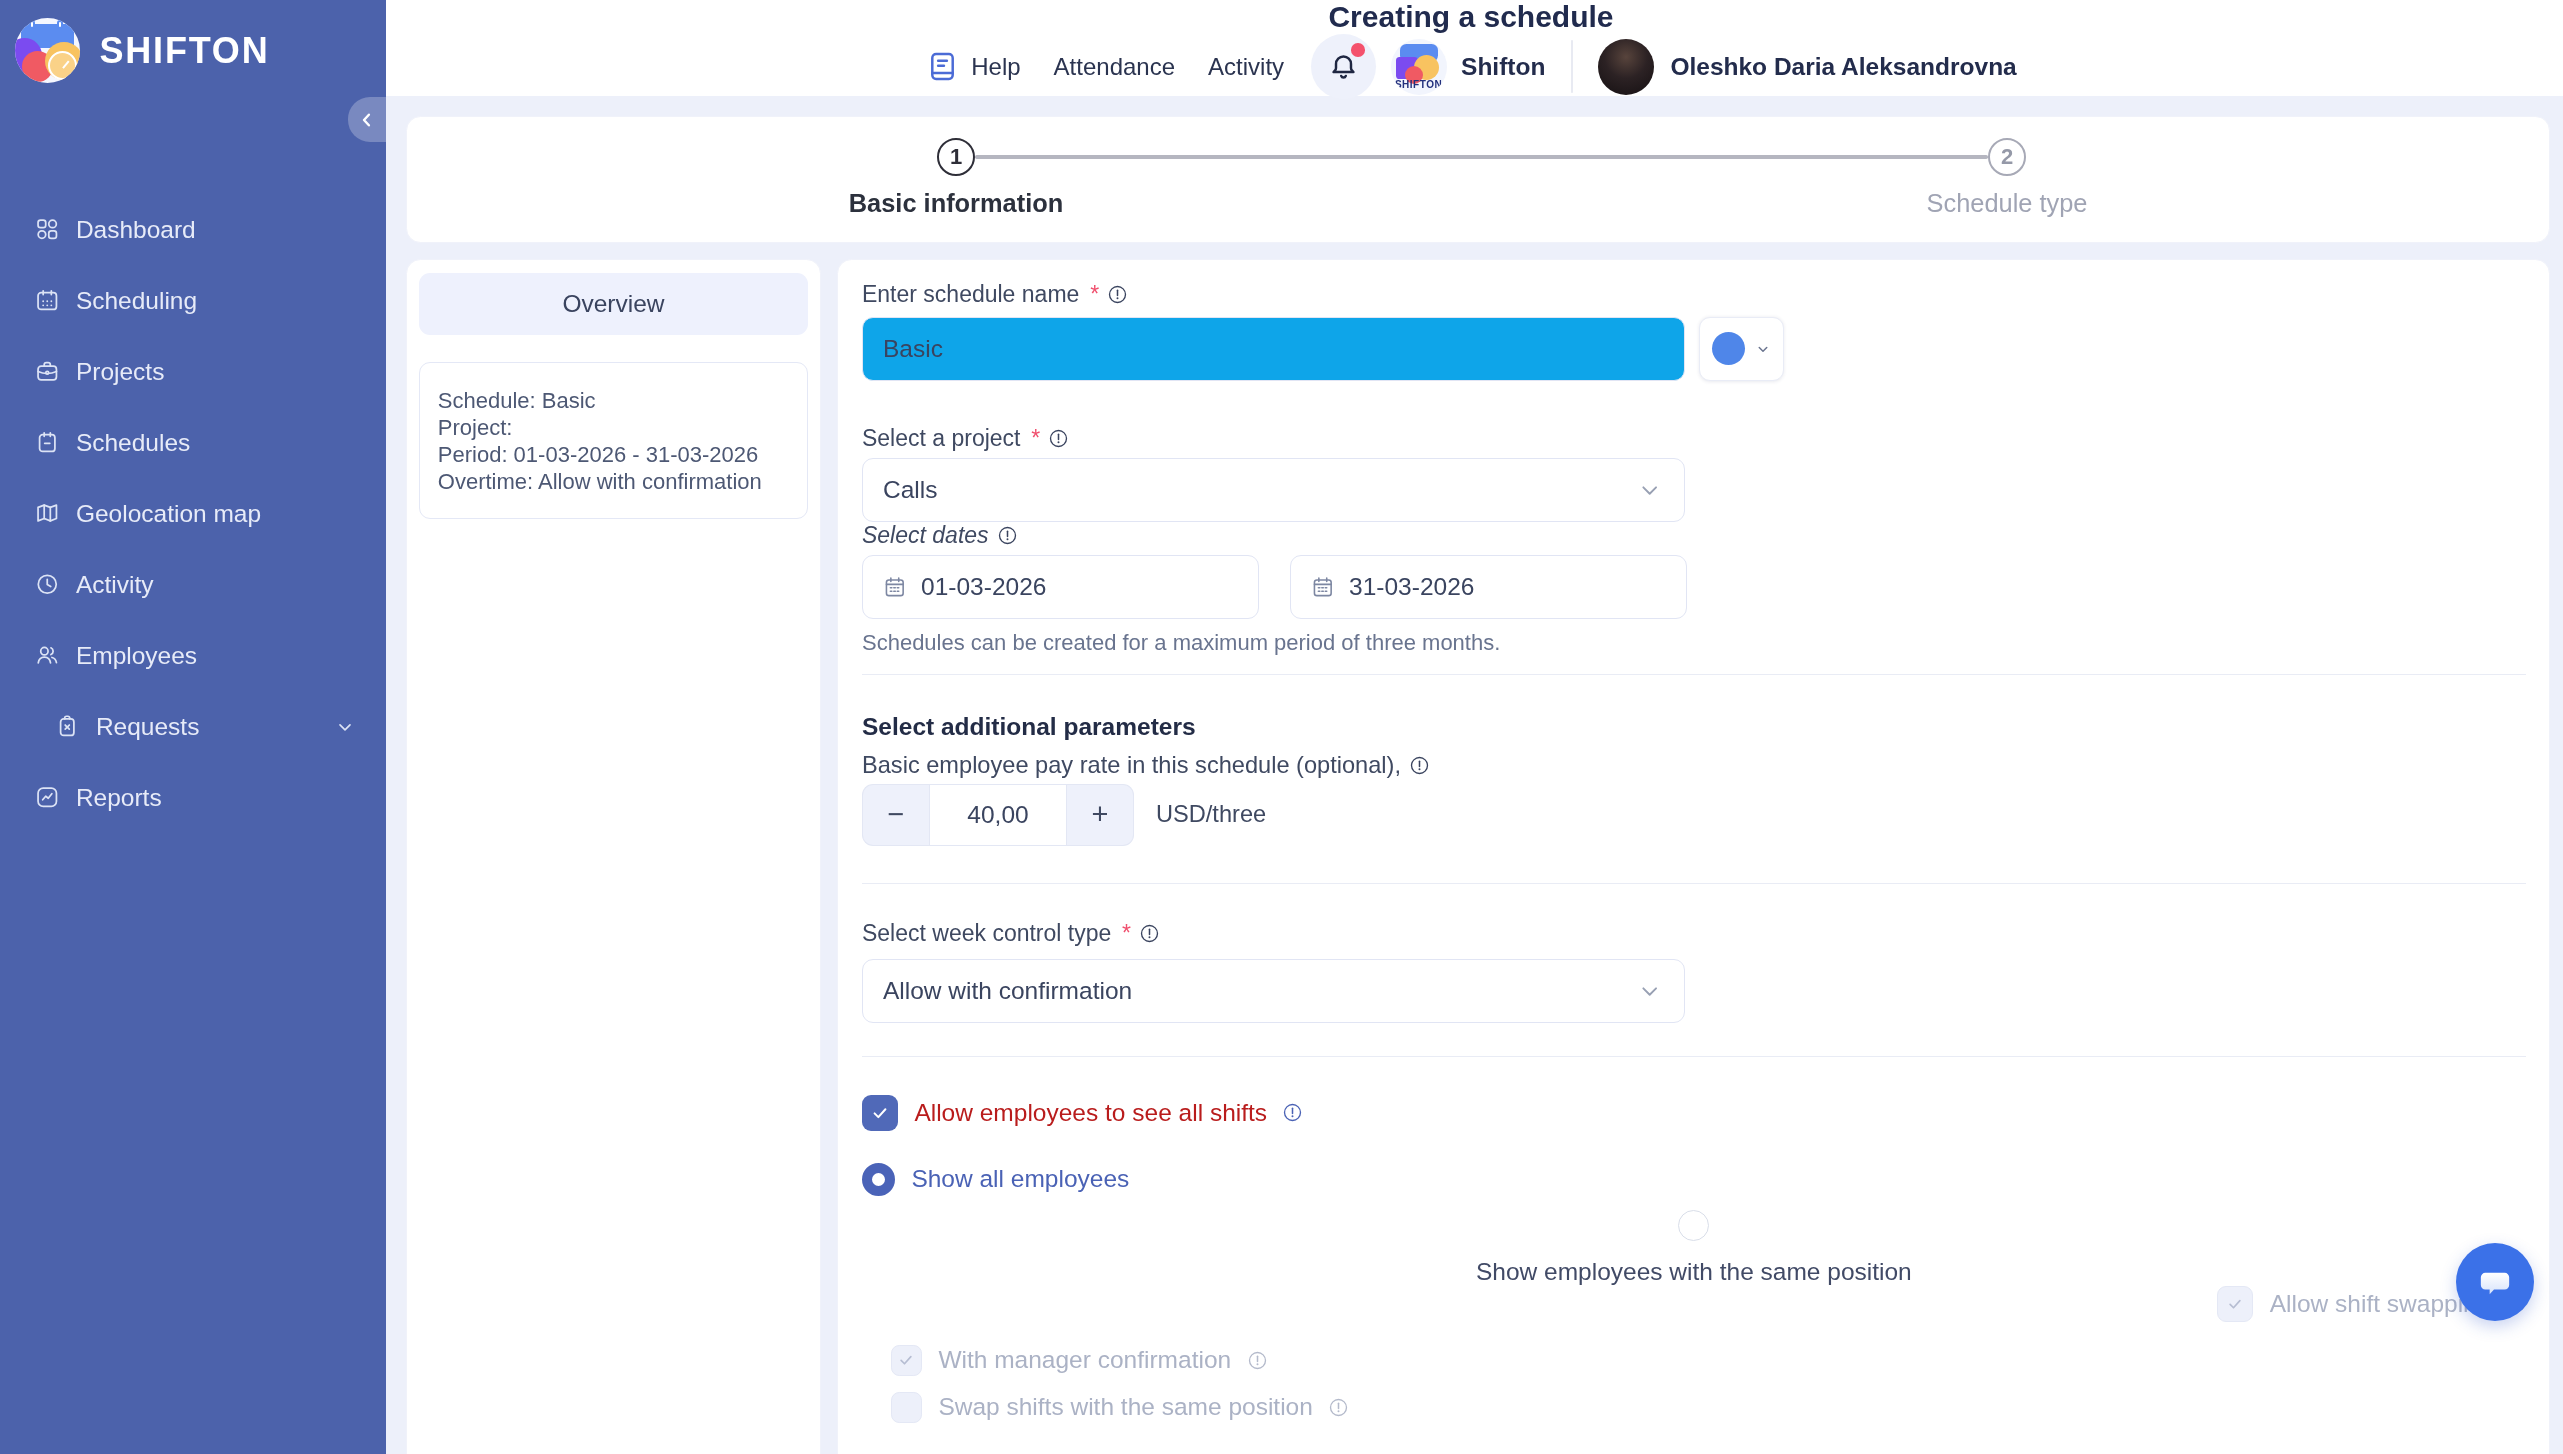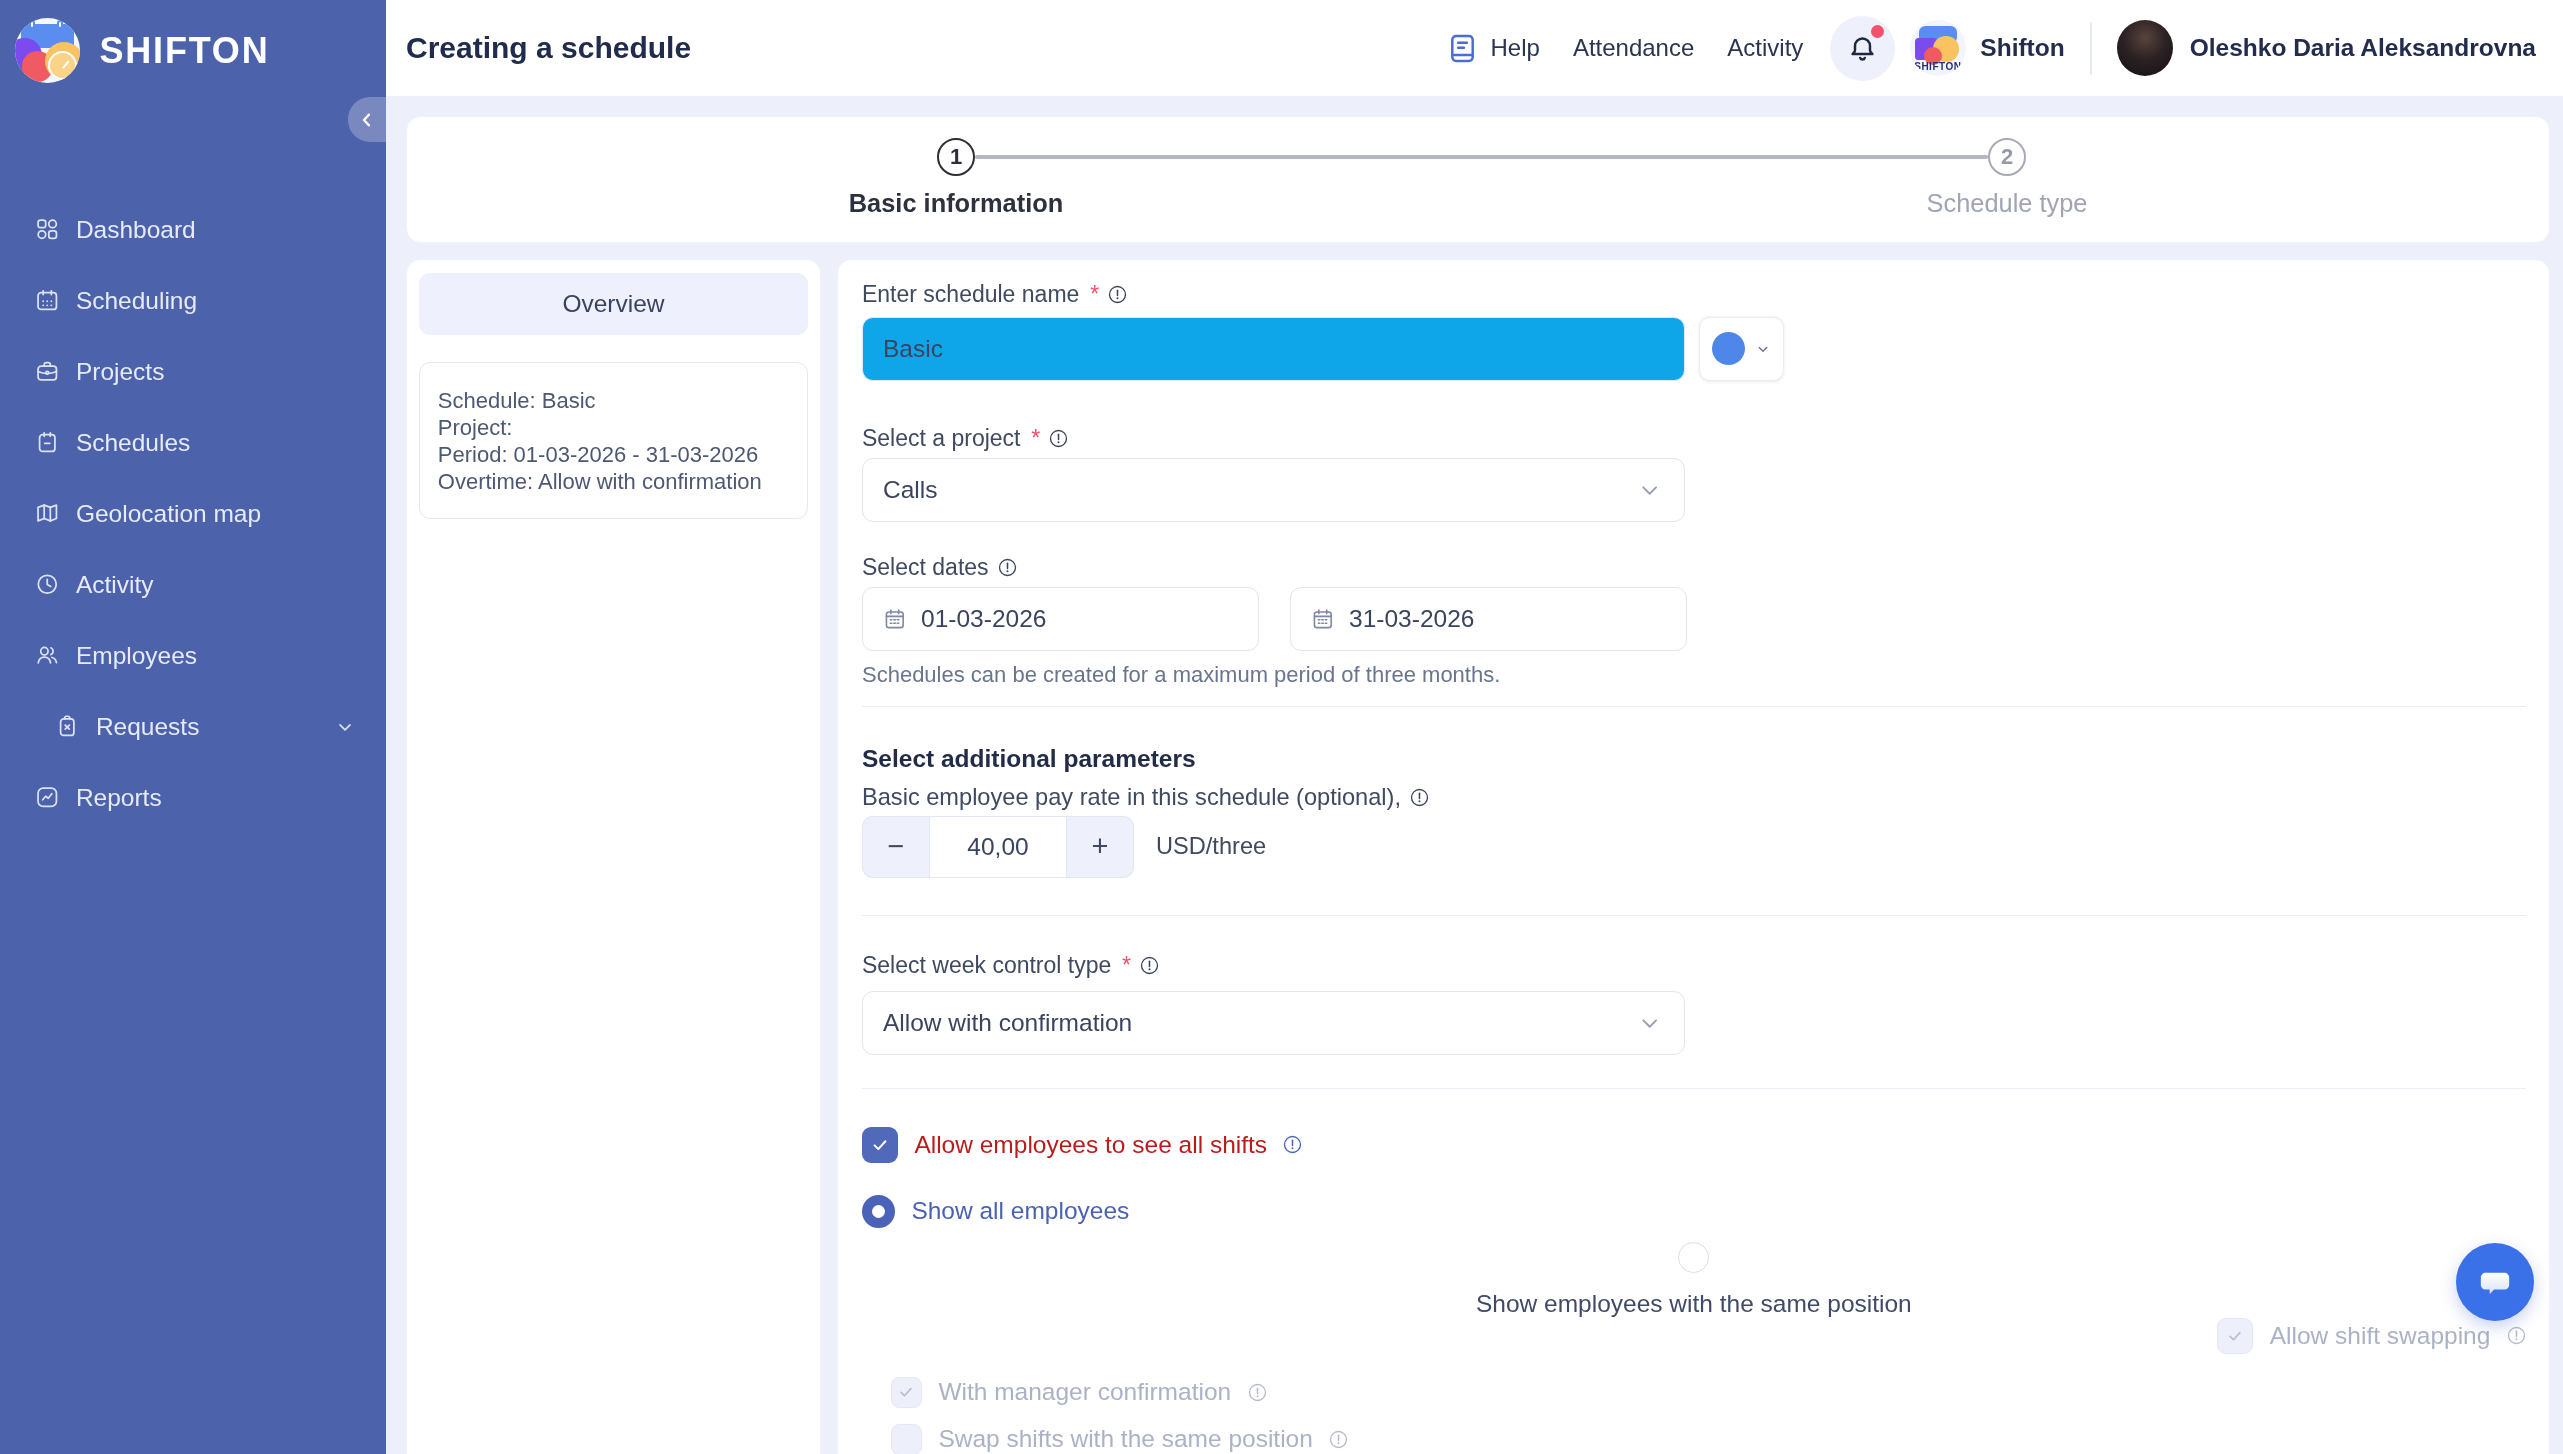--- a/index.html
+++ b/index.html
@@ -43,21 +43,21 @@
   .nav-ic { width:24.5px; height:24.5px; flex:0 0 auto; display:flex; }
   .nav-ic svg { width:24.5px; height:24.5px; stroke:#dce3f5; fill:none; stroke-width:1.7;
                 stroke-linecap:round; stroke-linejoin:round; }
   .nav-chev { position:absolute; right:31px; top:50%; transform:translateY(-50%); display:flex; }
   .nav-chev svg { width:20px; height:20px; stroke:#dce3f5; fill:none; stroke-width:2;
                   stroke-linecap:round; stroke-linejoin:round; }
 
   
   .topbar { position:absolute; left:386px; top:0; width:2177px; height:96px; background:#ffffff;
             display:flex; align-items:center; justify-content:space-between;
-            padding:0 27px 0 20px; z-index:4; }
+            padding:0 27px 0 20px; z-index:4;flex-direction:column; }
   .page-title { font-size:30px; font-weight:700; color:#212b4e; }
   .top-right { display:flex; align-items:center; }
   .help-group { display:flex; align-items:center; gap:11px; cursor:pointer; }
   .top-link { font-size:24px; color:#2b3450; cursor:pointer; }
   .sp36 { width:33px; } .sp30 { width:27px; } .sp16 { width:14.5px; }
   .sp28 { width:25.4px; } .sp18 { width:16.4px; }
   .bell-wrap { position:relative; width:65px; height:65px; border-radius:50%;
                background:#eef1fb; display:flex; align-items:center; justify-content:center;
                cursor:pointer; }
   .bell-dot { position:absolute; right:11px; top:9px; width:13.6px; height:13.6px;
@@ -436,21 +436,21 @@
         </div>
         <div class="select" style="margin-top:6.4px;">
           <span>Calls</span>
           <span class="chev">
             <svg viewBox="0 0 24 24">
                 <polyline points="6,9.5 12,15.5 18,9.5"></polyline>
               </svg>
           </span>
         </div>
 
-        <div class="field-label" style="margin-top:32px;">
+        <div class="field-label" style="font-style:italic;">
           <span>Select dates</span>
           <span class="info-ic">
             <svg viewBox="0 0 20 20" fill="none">
                 <circle cx="10" cy="10" r="8.4" stroke="currentColor" stroke-width="1.4"></circle>
                 <line x1="10" y1="5.6" x2="10" y2="11" stroke="currentColor" stroke-width="1.6" stroke-linecap="round"></line>
                 <circle cx="10" cy="14" r="1.05" fill="currentColor"></circle>
               </svg>
           </span>
         </div>
         <div class="row" style="margin-top:6.4px;">

